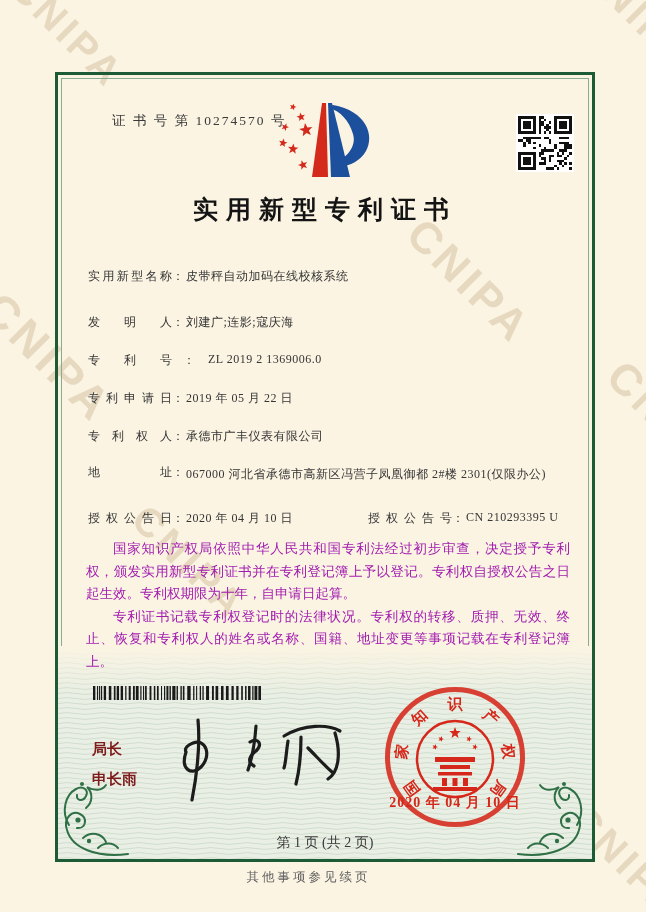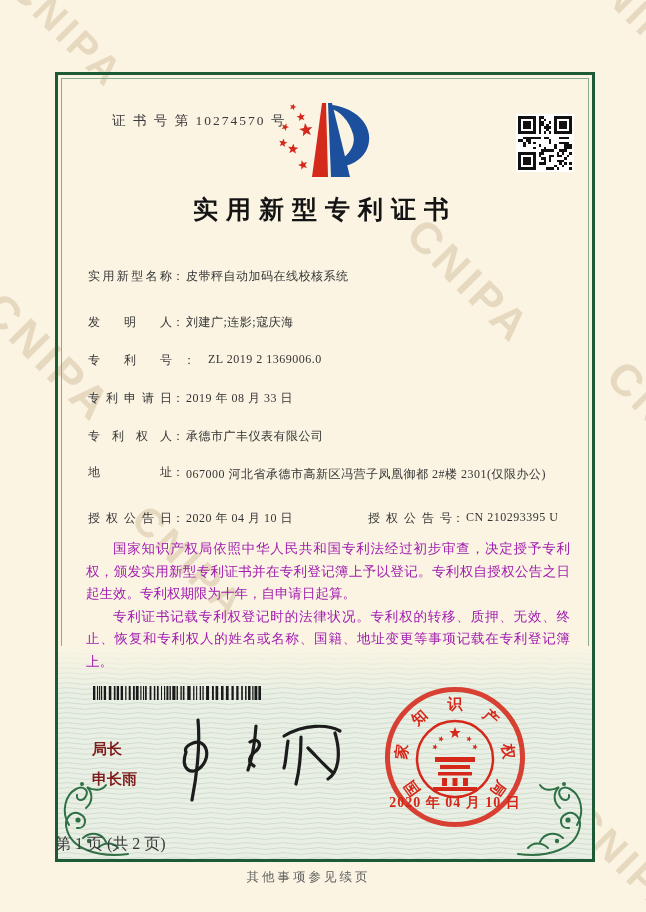--- a/index.html
+++ b/index.html
@@ -39,21 +39,21 @@
   .signature{position:absolute;left:168px;top:708px;width:190px;height:100px;}
   .seal{position:absolute;left:385px;top:687px;width:140px;height:140px;}
   .seal-ring{position:absolute;left:0;top:0;width:140px;height:140px;border:5px solid rgba(213,40,26,0.88);
     border-radius:50%;box-sizing:border-box;}
   .seal-arc{position:absolute;left:0;top:0;width:140px;height:140px;}
   .seal-arc span{position:absolute;left:70px;top:70px;font-size:15px;font-weight:bold;
     color:#d5281a;font-family:"Liberation Sans","DejaVu Sans",sans-serif;}
   .seal-emblem{position:absolute;left:28px;top:30px;width:84px;height:84px;}
   .seal-date{position:absolute;left:383px;top:794px;width:144px;text-align:center;
     color:#d5281a;font-size:14px;font-weight:bold;letter-spacing:1px;z-index:5;}
-  .page-info{position:absolute;left:55px;top:834px;width:540px;text-align:left;font-size:16px;color:#3a3a3a;z-index:4;}
+  .page-info{position:absolute;left:55px;top:834px;width:540px;text-align:center;font-size:14px;color:#3a3a3a;z-index:4;}
   .cont-note{position:absolute;left:0;top:869px;width:617px;text-align:center;font-size:12.5px;
     color:#5d5d5d;letter-spacing:3px;}
   .orn{position:absolute;width:80px;height:92px;z-index:3;}
   .orn.l{left:56px;top:768px;}
   .orn.r{left:510px;top:768px;transform:scaleX(-1);}
 </style>
 </head>
 <body>
 
 <div class="page">
@@ -221,21 +221,21 @@
       <span class="fvalue">刘建广;连影;寇庆海</span>
   </div>
   <div class="frow" style="top:352px;gap:11px;">
     <span class="flabel">专利号</span>
       <span class="fcolon">：</span>
       <span class="fvalue">ZL 2019 2 1369006.0</span>
   </div>
   <div class="frow" style="top:390px;">
     <span class="flabel">专利申请日</span>
       <span class="fcolon">：</span>
-      <span class="fvalue">2019 年 08 月 33 日</span>
+      <span class="fvalue">2019 年 05 月 22 日</span>
   </div>
   <div class="frow" style="top:428px;">
     <span class="flabel">专利权人</span>
       <span class="fcolon">：</span>
       <span class="fvalue">承德市广丰仪表有限公司</span>
   </div>
   <div class="frow" style="top:464px;">
     <span class="flabel">地址</span>
       <span class="fcolon">：</span>
       <span class="fvalue addr">067000 河北省承德市高新区冯营子凤凰御都 2#楼 2301(仅限办公)</span>

